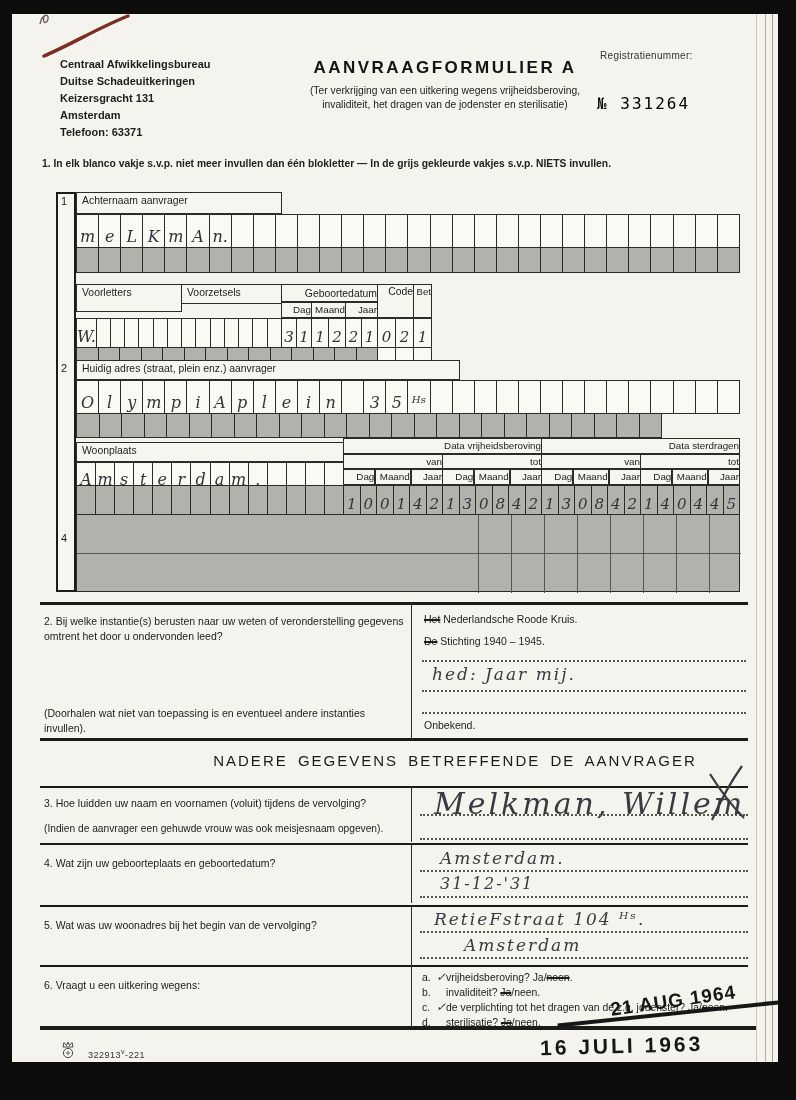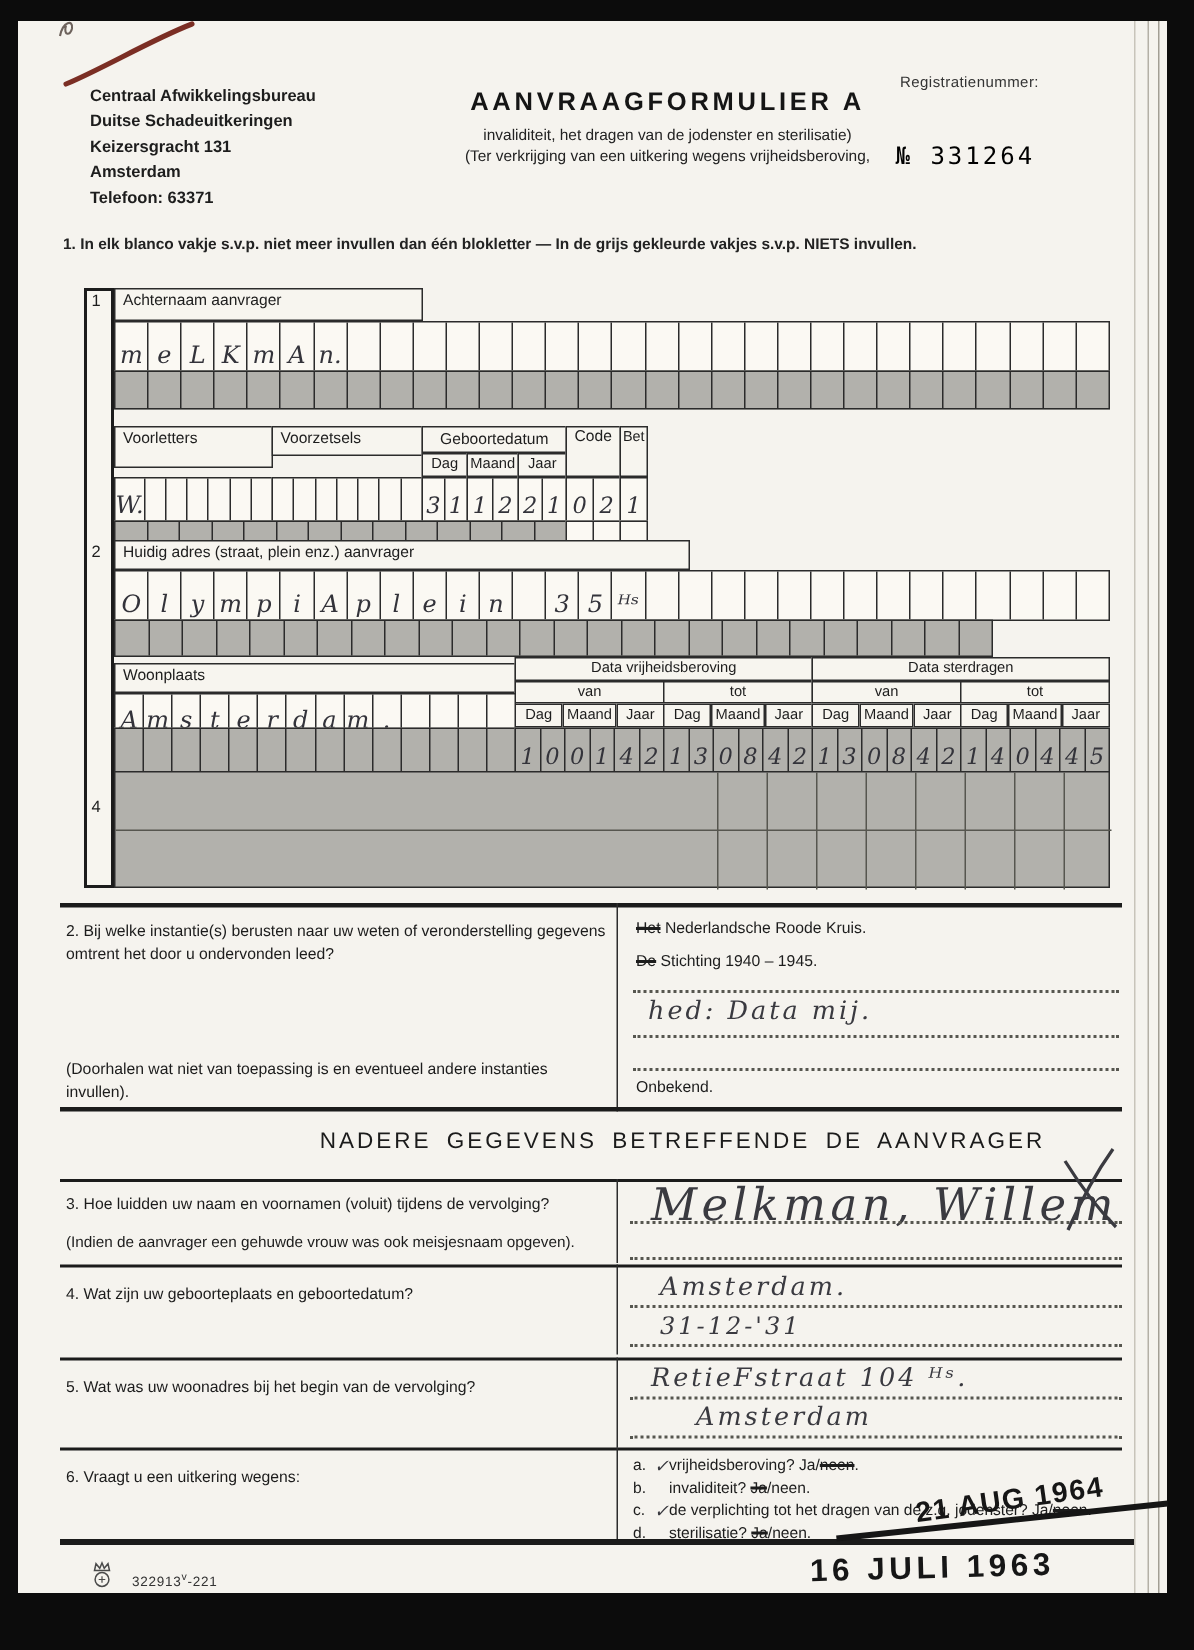--- a/index.html
+++ b/index.html
@@ -8,21 +8,21 @@
   .sheet{position:absolute;left:12px;top:14px;width:766px;height:1048px;background:#f5f3ee;}
   .edge{position:absolute;top:0;height:1048px;width:1px;}
   .sender{font-size:11px;font-weight:bold;color:#1d1d1d;line-height:17px;}
   .title{font-size:17px;font-weight:bold;letter-spacing:2.5px;color:#151515;text-align:center;}
   .subtitle{font-size:10.3px;color:#222;text-align:center;line-height:14px;}
   .notice{display:inline-block;border:1.3px solid #222;padding:2px 9px;font-size:10px;font-style:italic;font-weight:bold;color:#1a1a1a;}
   .reglabel{font-size:10px;color:#333;letter-spacing:.3px;}
   .regnum{font-family:"DejaVu Sans Mono","DejaVu Sans",monospace;font-size:16px;letter-spacing:2px;color:#000000;}
   .instr{font-size:10.3px;font-weight:bold;color:#222;}
   .lbl-box{border:1px solid #2b2b2b;background:#f7f5ef;font-size:10.4px;color:#1d1d1d;padding:2px 5px;}
-  .hdr{border:1px solid #2b2b2b;background:#f7f5ef;font-size:9.8px;color:#1d1d1d;text-align:center;line-height:13px;}
+  .hdr{border:1px solid #2b2b2b;background:#f7f5ef;font-size:9.8px;color:#1d1d1d;text-align:right;line-height:13px;}
   .cells{display:flex;border:1px solid #2b2b2b;background:#fbf9f3;}
   .cells .cell{flex:1 1 0;border-right:1px solid #2b2b2b;display:flex;align-items:flex-end;justify-content:center;padding-bottom:1px;font-family:"DejaVu Serif",serif;font-style:italic;font-size:16px;color:#33333a;overflow:visible;white-space:nowrap;}
   .cells .cell:last-child{border-right:none;}
   .cells.grey{background:#b2b1ac;}
   .cells.digits .cell{font-size:15px;}
   .grey-box{border:1px solid #2b2b2b;background:#b2b1ac;}
   .numcol{border:2px solid #1c1c1c;background:#f7f5ef;}
   .secnum{position:absolute;left:0;width:16px;text-align:center;font-size:11px;color:#1d1d1d;}
   .rule{background:#1b1b1b;}
   .vline{background:#2c2c2c;width:1px;}
@@ -60,22 +60,22 @@
     <div>Centraal Afwikkelingsbureau</div>
     <div>Duitse Schadeuitkeringen</div>
     <div>Keizersgracht 131</div>
     <div>Amsterdam</div>
     <div>Telefoon: 63371</div>
   </div>
 
   <div class="abs" style="left:253px;top:44px;width:360px;text-align:center;">
     <div class="title">AANVRAAGFORMULIER A</div>
     <div class="subtitle" style="margin-top:6px;">
+      <div>(Ter verkrijging van een uitkering wegens vrijheidsberoving,</div>
       <div>invaliditeit, het dragen van de jodenster en sterilisatie)</div>
-      <div>(Ter verkrijging van een uitkering wegens vrijheidsberoving,</div>
     </div>
   </div>
 
   <div class="abs reglabel" style="left:588px;top:36px;">Registratienummer:</div>
   <div class="abs regnum" style="left:585px;top:80px;">№ 331264</div>
 
   <div class="abs instr" style="left:30px;top:144px;width:710px;">1.  In elk blanco vakje s.v.p. niet meer invullen dan één blokletter — In de grijs gekleurde vakjes s.v.p. NIETS invullen.</div>
 
   <div class="abs" style="left:44px;top:178px;width:686px;height:400px;">
     <div class="abs numcol" style="left:0;top:0;width:20px;height:400px;"></div>
@@ -387,21 +387,21 @@
   <div class="abs q" style="left:32px;top:692px;width:362px;">(Doorhalen wat niet van toepassing is en eventueel andere instanties invullen).</div>
   <div class="abs vline" style="left:399px;top:588px;height:139px;"></div>
 
   <div class="abs q" style="left:412px;top:598px;">
     <span class="struck">Het</span><span> Nederlandsche Roode Kruis.</span>
   </div>
   <div class="abs q" style="left:412px;top:620px;">
     <span class="struck">De</span><span> Stichting 1940 – 1945.</span>
   </div>
   <div class="abs dot" style="left:410px;top:646px;width:324px;"></div>
-  <div class="abs hand" style="left:420px;top:650px;font-size:17px;letter-spacing:2px;">hed: Data mij.</div>
+  <div class="abs hand" style="left:420px;top:650px;font-size:17px;letter-spacing:2px;">hed: Jaar mij.</div>
   <div class="abs dot" style="left:410px;top:676px;width:324px;"></div>
   <div class="abs dot" style="left:410px;top:698px;width:324px;"></div>
   <div class="abs q" style="left:412px;top:704px;">Onbekend.</div>
   <div class="abs rule" style="left:28px;top:724px;width:708px;height:3px;"></div>
 
   <div class="abs heading" style="left:143px;top:738px;width:600px;">NADERE GEGEVENS BETREFFENDE DE AANVRAGER</div>
 
   <div class="abs rule" style="left:28px;top:772px;width:708px;height:2px;"></div>
   <div class="abs q" style="left:32px;top:782px;width:365px;">3.   Hoe luidden uw naam en voornamen (voluit) tijdens de vervolging?</div>
   <div class="abs qsmall" style="left:32px;top:808px;width:368px;">(Indien de aanvrager een gehuwde vrouw was ook meisjesnaam opgeven).</div>

